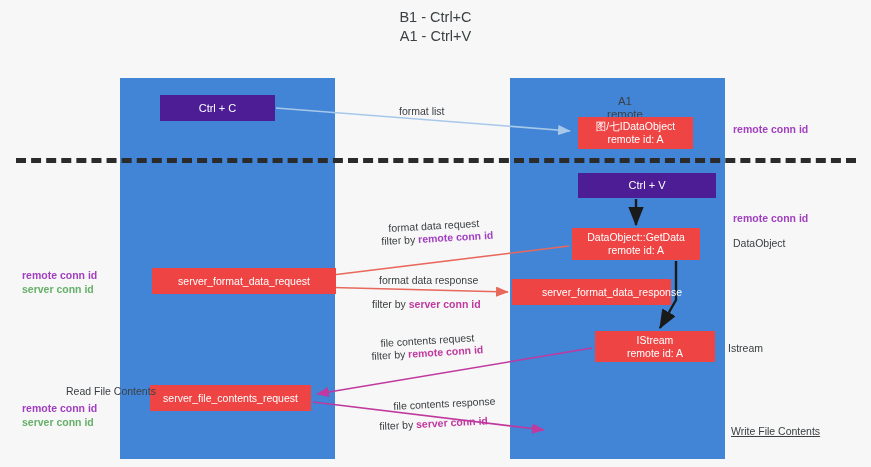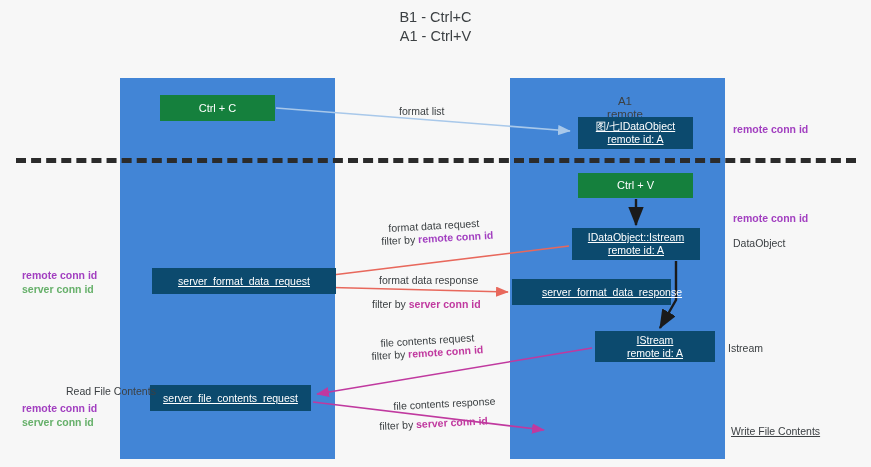--- a/index.html
+++ b/index.html
@@ -42,27 +42,27 @@
 
   
   .node{
     box-sizing:border-box;
     display:flex;flex-direction:column;
     align-items:center;justify-content:center;
     color:#ffffff;font-size:10.5px;line-height:13px;
     text-align:center;white-space:pre-line;
     padding:2px 4px;
   }
-  .green{background:#15803d;}
-  .orange{background:#0c4a6e;text-decoration:underline;}
+  .green{background:#4c1d95;}
+  .orange{background:#ef4444;}
 
   
   .n-ctrlc   {left:160px;top:95px;width:115px;height:26px;font-size:11px;}
   .n-idataobj{left:578px;top:117px;width:115px;height:32px;}
-  .n-ctrlv   {left:578px;top:173px;width:115px;height:25px;font-size:11px;}
+  .n-ctrlv   {left:578px;top:173px;width:138px;height:25px;font-size:11px;}
   .n-getdata {left:572px;top:228px;width:128px;height:32px;}
   .n-sfdreq  {left:152px;top:268px;width:184px;height:26px;}
   .n-sfdres  {left:512px;top:279px;width:159px;height:26px;padding-left:45px;}
   .n-istream {left:595px;top:331px;width:120px;height:31px;}
   .n-sfcreq  {left:150px;top:385px;width:161px;height:26px;}
   .n-sfcres  {left:548px;top:417px;width:161px;height:26px;}
 
   
   .side{font-size:10.5px;line-height:14px;}
   .purple{color:#a23fc0;font-weight:bold;}
@@ -142,21 +142,21 @@
 
   <div class="abs colhead b1">B1
 connection</div>
   <div class="abs colhead a1">A1
 remote</div>
 
   <div class="abs node green n-ctrlc">Ctrl + C</div>
   <div class="abs node orange n-idataobj">图/七IDataObject
 remote id: A</div>
   <div class="abs node green n-ctrlv">Ctrl + V</div>
-  <div class="abs node orange n-getdata">IDataObject::Istream
+  <div class="abs node orange n-getdata">DataObject::GetData
 remote id: A</div>
   <div class="abs node orange n-sfdreq">server_format_data_request</div>
   <div class="abs node orange n-sfdres">server_format_data_response</div>
   <div class="abs node orange n-istream">IStream
 remote id: A</div>
   <div class="abs node orange n-sfcreq">server_file_contents_request</div>
 
   <div class="abs elabel l-formatlist">format list</div>
 
   <div class="abs elabel l-fdreq">format data request</div>

